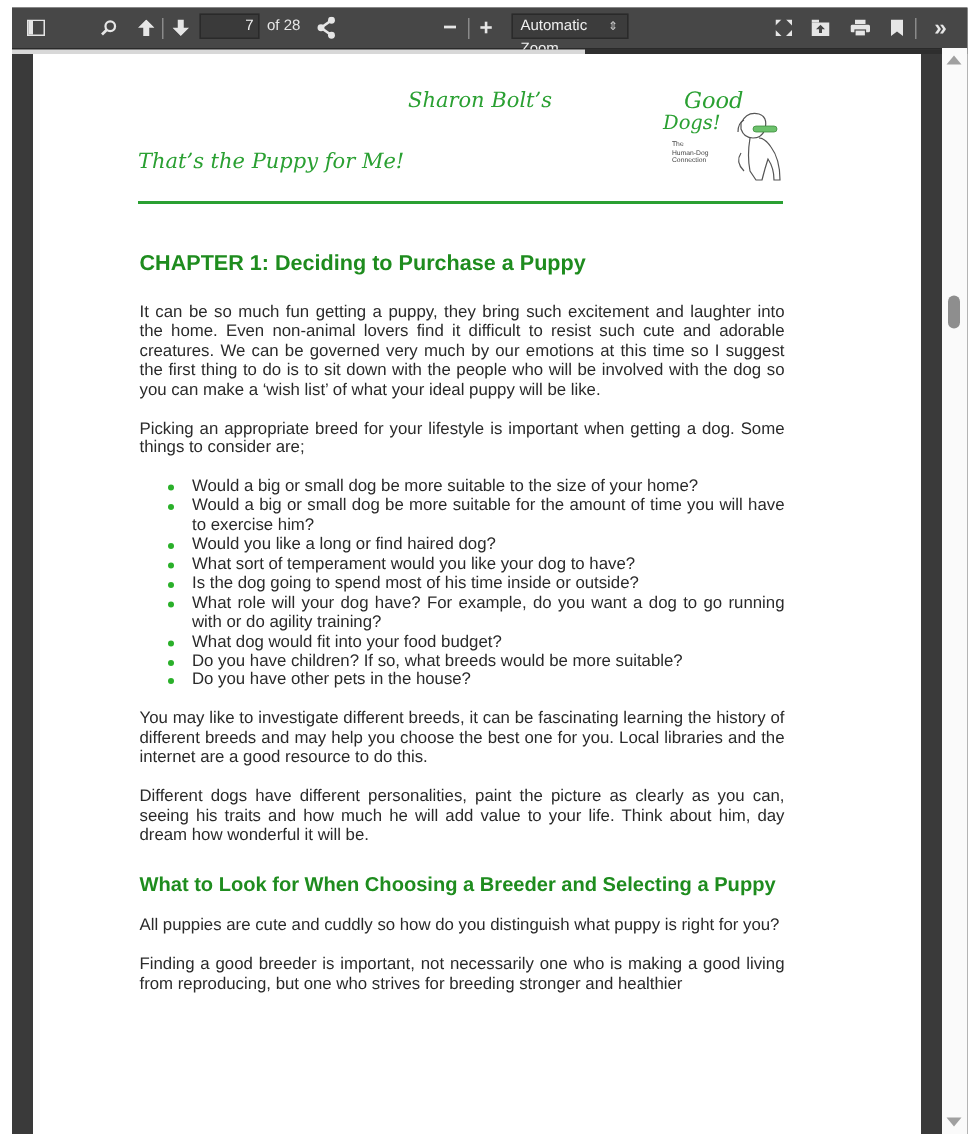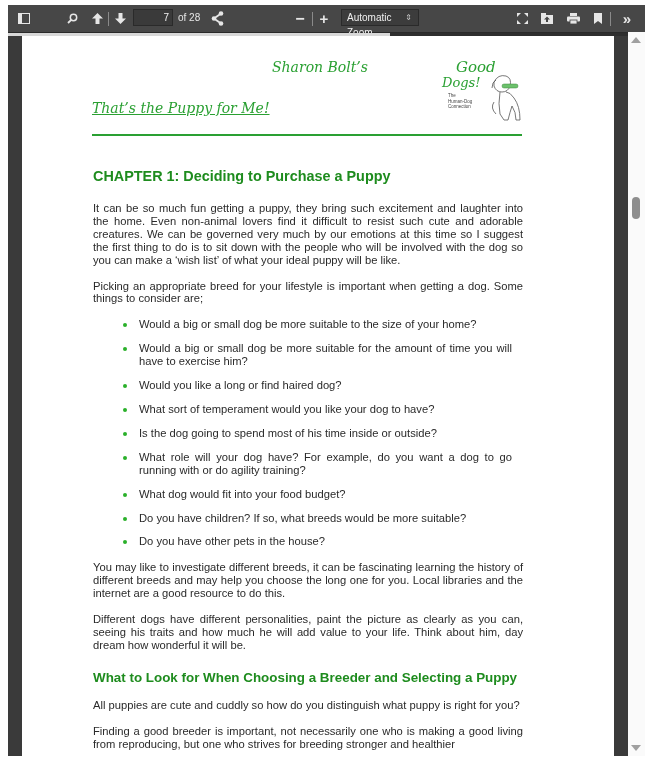--- a/index.html
+++ b/index.html
@@ -17,29 +17,29 @@
   .gutter-left { position:absolute; left:0; top:31px; width:14px; height:720px; background:#3a3a3a; }
   .page { position:absolute; left:14px; top:31px; width:592px; height:720px; background:#ffffff; overflow:hidden; }
   .gutter-right { position:absolute; left:606px; top:31px; width:14px; height:720px; background:#3a3a3a; }
   .scrollbar { position:absolute; left:620px; top:27px; width:17px; height:724px; background:#fafafa; }
   .scroll-thumb { position:absolute; left:4px; top:165px; width:8px; height:22px; border-radius:4px; background:#8e8e8e; }
   .scroll-up { position:absolute; left:3px; top:5px; width:0; height:0; border-left:5px solid transparent; border-right:5px solid transparent; border-bottom:6px solid #a0a0a0; }
   .scroll-down { position:absolute; left:3px; bottom:5px; width:0; height:0; border-left:5px solid transparent; border-right:5px solid transparent; border-top:6px solid #a0a0a0; }
 
   .hand { font-family:"DejaVu Serif", serif; color:#2aa032; font-style:italic; }
   .author { position:absolute; left:250px; top:23px; font-size:14px; }
-  .booktitle { position:absolute; left:70px; top:64px; font-size:14px;text-decoration:underline; }
+  .booktitle { position:absolute; left:70px; top:64px; font-size:14px; }
   .logo { position:absolute; left:418px; top:24px; width:84px; height:64px; }
   .hr-green { position:absolute; left:70px; top:98px; width:430px; height:2px; background:#2aa032; }
   .content { position:absolute; left:71px; top:128px; width:430px; color:#2a2a2a; font-size:11.2px; line-height:12.9px; }
   .h1 { color:#1e8c1e; font-weight:bold; font-size:14.4px; line-height:17px; margin:4px 0 17px 0; }
   .h2 { color:#1e8c1e; font-weight:bold; font-size:13.4px; line-height:16px; margin:11px 0 13px 0; }
   p { margin:0 0 13px 0; text-align:justify; }
   ul { margin:0 0 13px 0; padding:0 0 0 35px; list-style:none; }
-  li { position:relative; text-align:justify; margin:11px; }
+  li { position:relative; text-align:justify; margin:0; }
   li::before { content:""; position:absolute; left:-16px; top:5px; width:4px; height:4px; border-radius:50%; background:#2ab02a; }
 </style>
 </head>
 <body>
 
 <div class="viewer">
   <div class="toolbar">
     <div class="tb-btn" style="left:6px;width:20px;">
       <svg width="12" height="11" viewBox="0 0 12 11">
           <rect x="0.5" y="0.5" width="11" height="10" fill="none" stroke="#e6e6e6"></rect>
@@ -147,21 +147,21 @@
         <li>Would a big or small dog be more suitable to the size of your home?</li>
         <li>Would a big or small dog be more suitable for the amount of time you will have to exercise him?</li>
         <li>Would you like a long or find haired dog?</li>
         <li>What sort of temperament would you like your dog to have?</li>
         <li>Is the dog going to spend most of his time inside or outside?</li>
         <li>What role will your dog have? For example, do you want a dog to go running with or do agility training?</li>
         <li>What dog would fit into your food budget?</li>
         <li>Do you have children? If so, what breeds would be more suitable?</li>
         <li>Do you have other pets in the house?</li>
       </ul>
-      <p>You may like to investigate different breeds, it can be fascinating learning the history of different breeds and may help you choose the long one for you. Local libraries and the internet are a good resource to do this.</p>
+      <p>You may like to investigate different breeds, it can be fascinating learning the history of different breeds and may help you choose the best one for you. Local libraries and the internet are a good resource to do this.</p>
       <p style="margin-bottom:18px;">Different dogs have different personalities, paint the picture as clearly as you can, seeing his traits and how much he will add value to your life. Think about him, day dream how wonderful it will be.</p>
       <div class="h2">What to Look for When Choosing a Breeder and Selecting a Puppy</div>
       <p>All puppies are cute and cuddly so how do you distinguish what puppy is right for you?</p>
       <p>Finding a good breeder is important, not necessarily one who is making a good living from reproducing, but one who strives for breeding stronger and healthier</p>
     </div>
   </div>
 
   <div class="gutter-right"></div>
 
   <div class="scrollbar">

